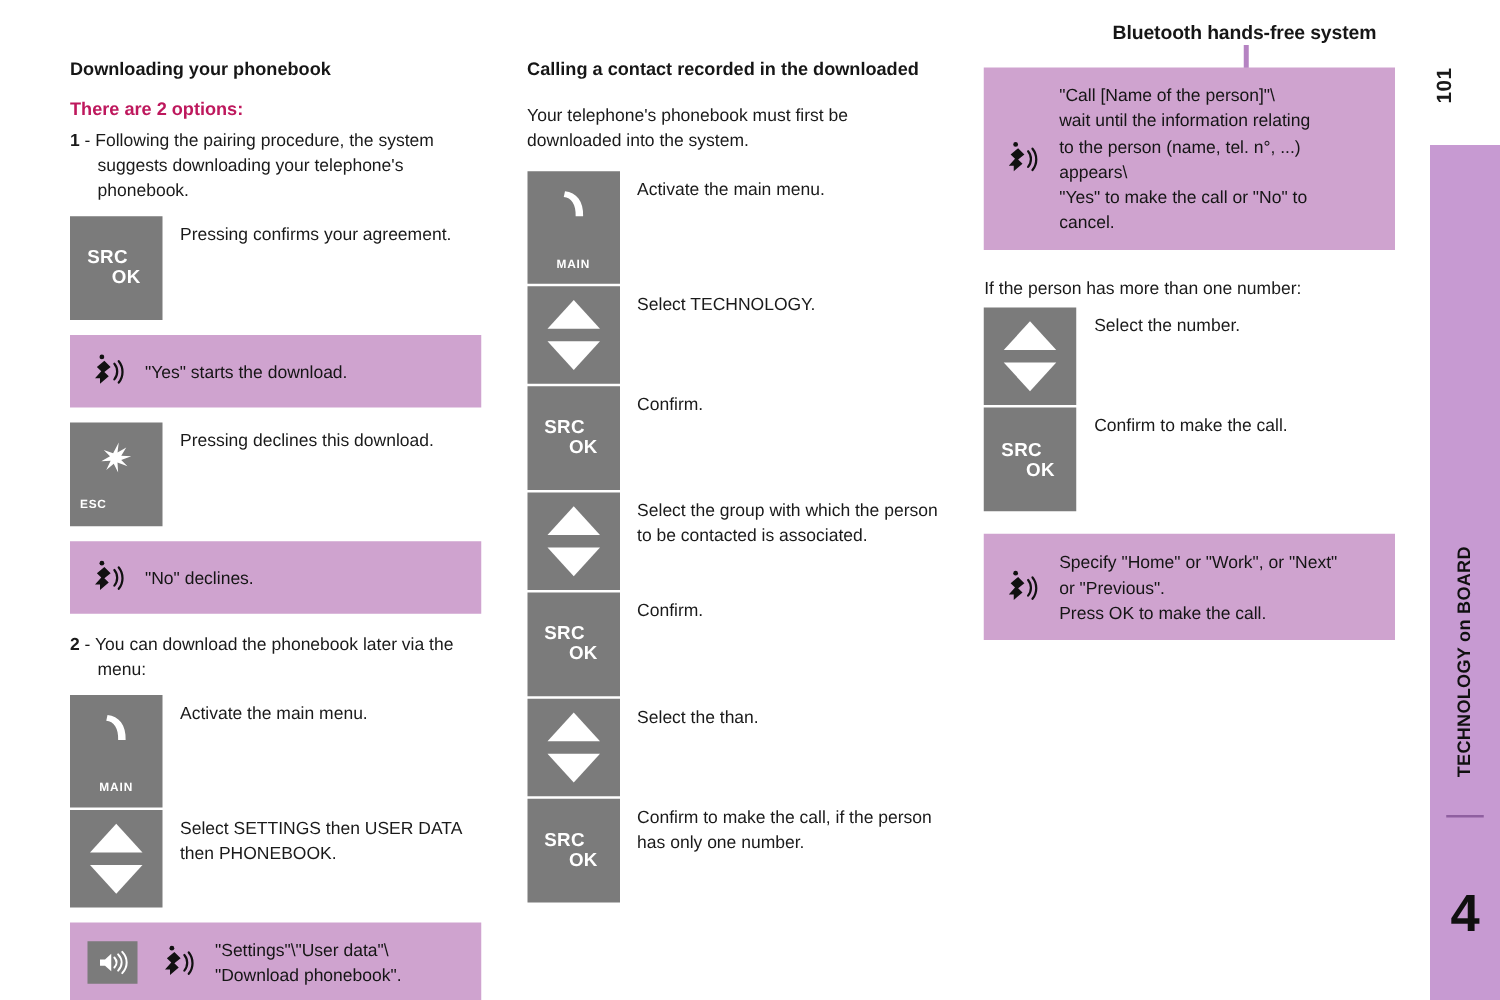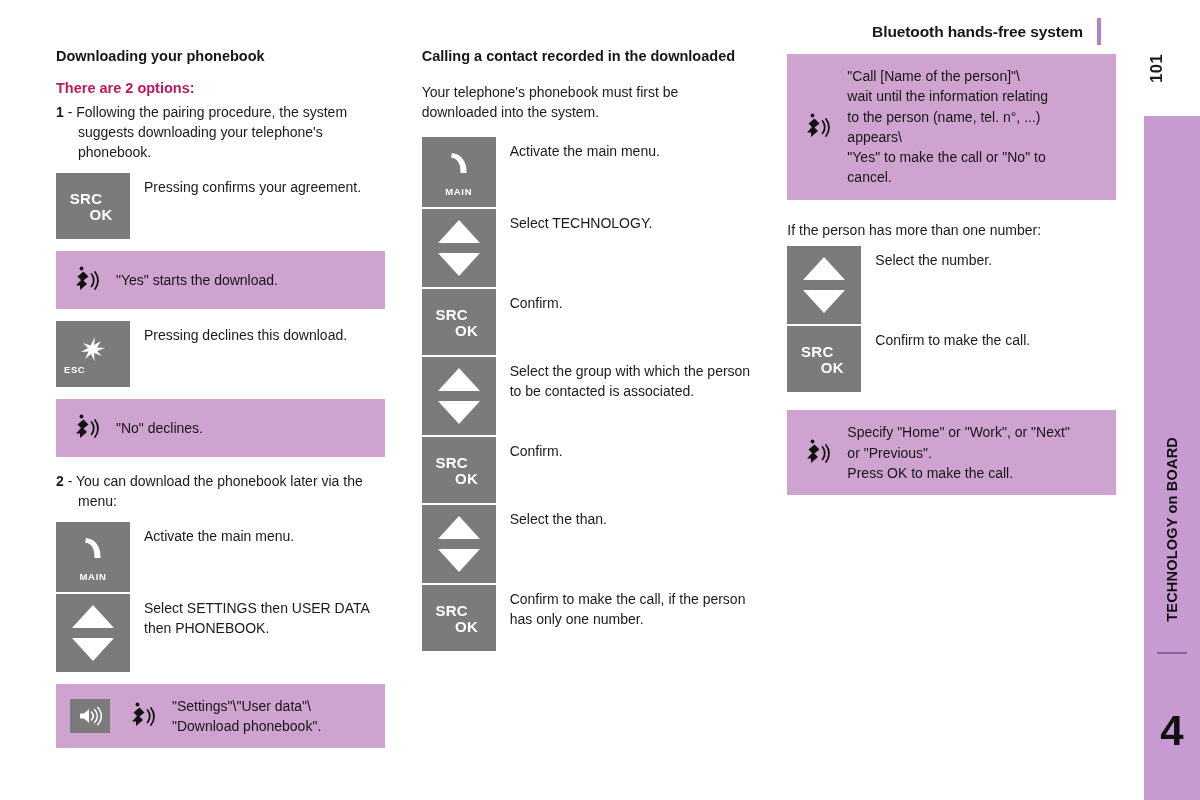--- a/index.html
+++ b/index.html
@@ -18,21 +18,21 @@
     -webkit-font-smoothing: antialiased;
   }
 
   
   .page-header {
     position: absolute;
     top: 18px;
     right: 99px;
     display: flex;
     align-items: center;
-    gap: 12px;
+    flex-direction: column;
   }
   .page-header-title {
     font-size: 15.5px;
     font-weight: bold;
     letter-spacing: -0.1px;
     color: #161616;
     white-space: nowrap;
   }
   .header-tick {
     width: 4px;
@@ -165,23 +165,23 @@
   }
 
   
   .btn {
     width: 74px;
     flex: 0 0 74px;
     background: #7b7b7b;
     position: relative;
     box-sizing: border-box;
   }
-  .btn.h-main   { height: 70px; }
+  .btn.h-main   { height: 90px; }
   .btn.h-arrows { height: 78px; }
-  .btn.h-srcok  { height: 66px; }
+  .btn.h-srcok  { height: 83px; }
 
   
   .btn-main-glyph {
     position: absolute;
     top: 14px;
     left: 50%;
     transform: translateX(-50%);
     width: 30px;
     height: 28px;
   }

